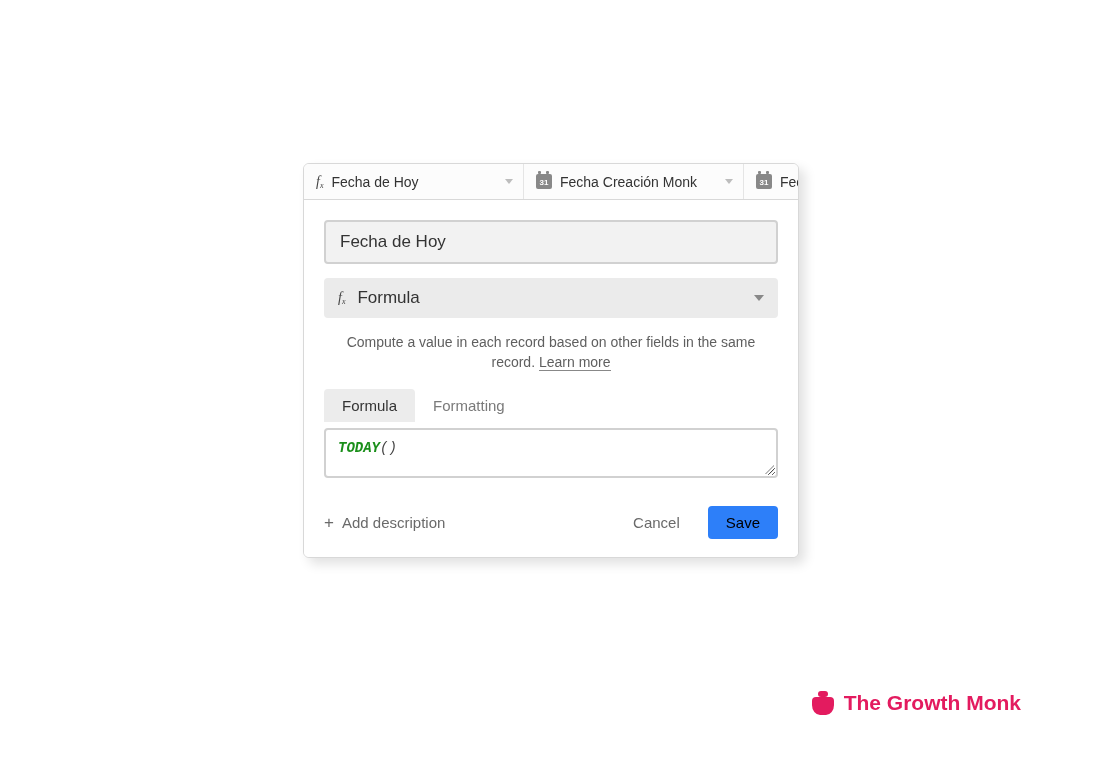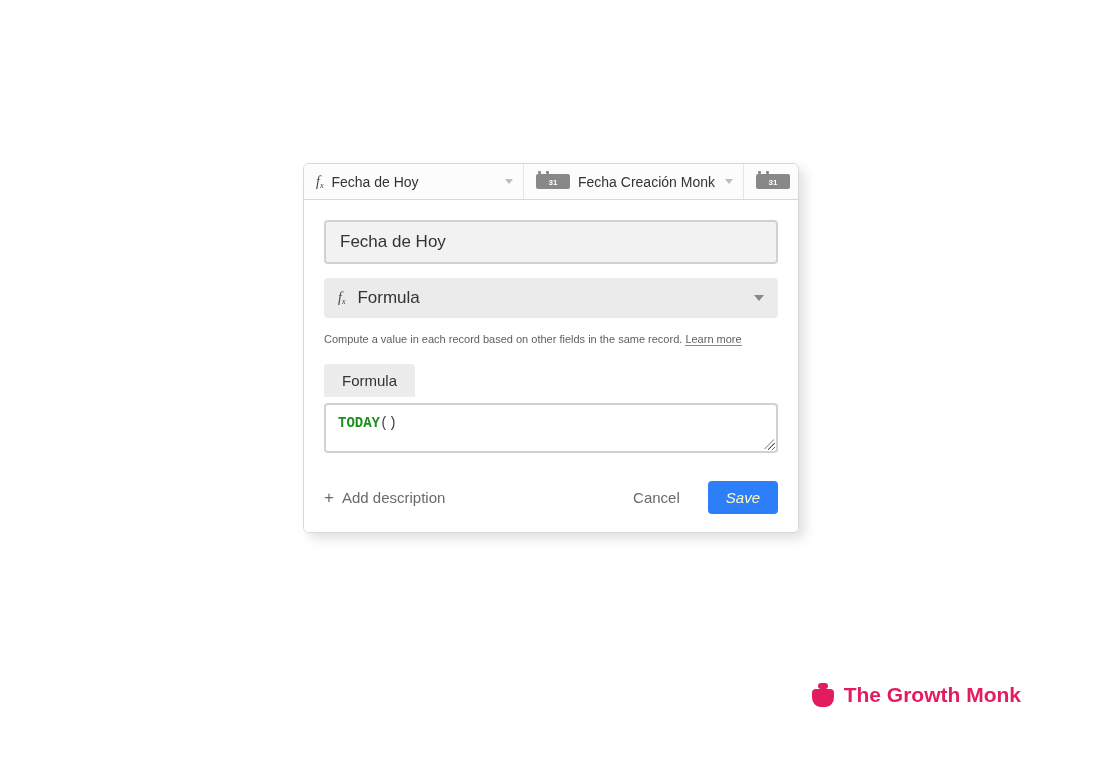--- a/index.html
+++ b/index.html
@@ -60,21 +60,21 @@
     position: relative;
   }
   .icon-fx::after {
     content: "x";
     font-size: 8px;
     font-style: italic;
     position: relative;
     top: 2px; left: 0;
   }
   .icon-cal {
-    width: 34px; height: 15px;
+    width: 16px; height: 15px;
     background: #888;
     border-radius: 2px;
     position: relative;
     display: inline-flex;
     align-items: center;
     justify-content: center;
   }
   .icon-cal::before {
     content: "";
     position: absolute;
@@ -129,23 +129,24 @@
   }
   .field-type-select .dropdown-caret {
     width: 0; height: 0;
     border-left: 5px solid transparent;
     border-right: 5px solid transparent;
     border-top: 6px solid #888;
   }
 
   .help-text {
     margin-top: 14px;
-    font-size: 11px;
+    font-size: 14px;
     color: #5f5f5f;
     line-height: 1.45;
+    text-align: center;
   }
   .help-text .learn-more {
     color: #5f5f5f;
     border-bottom: 1px solid #888;
     cursor: pointer;
   }
 
   .tabs {
     margin-top: 16px;
     display: flex;
@@ -170,20 +171,21 @@
     min-height: 50px;
     border: 2px solid #d1d1d1;
     border-radius: 4px;
     background: #fff;
     padding: 10px 12px;
     font-family: "SFMono-Regular", Consolas, "Liberation Mono", Menlo, monospace;
     font-size: 14px;
     position: relative;
     resize: both;
     overflow: auto;
+    font-style: italic;
   }
   .formula-editor .fn { color: #1a8f1a; font-weight: 600; }
   .formula-editor .args { color: #444; }
   .resize-handle {
     position: absolute;
     right: 2px; bottom: 2px;
     width: 10px; height: 10px;
     background:
       linear-gradient(135deg, transparent 50%, #bbb 50%, #bbb 60%, transparent 60%,
                       transparent 70%, #bbb 70%, #bbb 80%, transparent 80%);
@@ -214,30 +216,29 @@
     cursor: pointer;
     text-align: right;
   }
   .btn-cancel {
     background: transparent;
     color: #6a6a6a;
     margin-right: 10px;
   }
   .btn-save {
     background: #2d7ff9;
-    color: #fef9c3;
+    color: #000000;
     font-weight: 500;
-    font-style: italic;
   }
 
   
   .brand {
     position: absolute;
     right: 80px;
-    bottom: 74px;
+    bottom: 66px;
     display: flex;
     align-items: center;
     gap: 10px;
   }
   .brand-logo {
     position: relative;
     width: 22px; height: 24px;
   }
   .brand-logo .bag {
     position: absolute;
@@ -294,20 +295,21 @@
       <span class="type-label">Formula</span>
       <span class="dropdown-caret"></span>
     </div>
 
     <div class="help-text">
       <span>Compute a value in each record based on other fields in the same record. </span><span class="learn-more">Learn more</span>
     </div>
 
     <div class="tabs">
       <div class="tab active">Formula</div>
+      <div class="tab">Formatting</div>
     </div>
 
     <div class="formula-editor">
       <span class="fn">TODAY</span><span class="args">()</span>
       <div class="resize-handle"></div>
     </div>
 
     <div class="footer">
       <div class="add-desc">
         <span class="plus">+</span>

